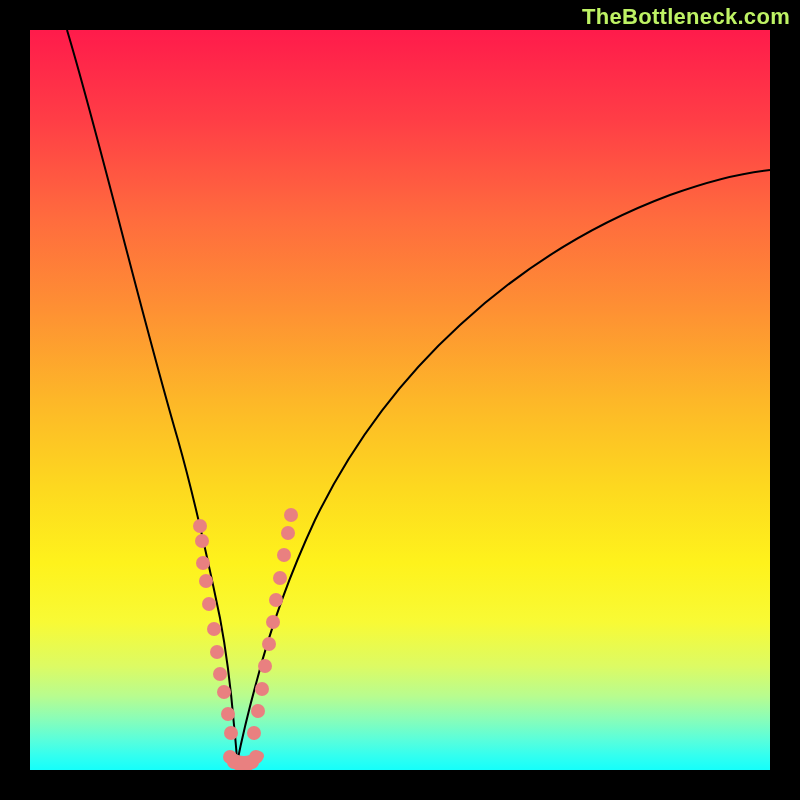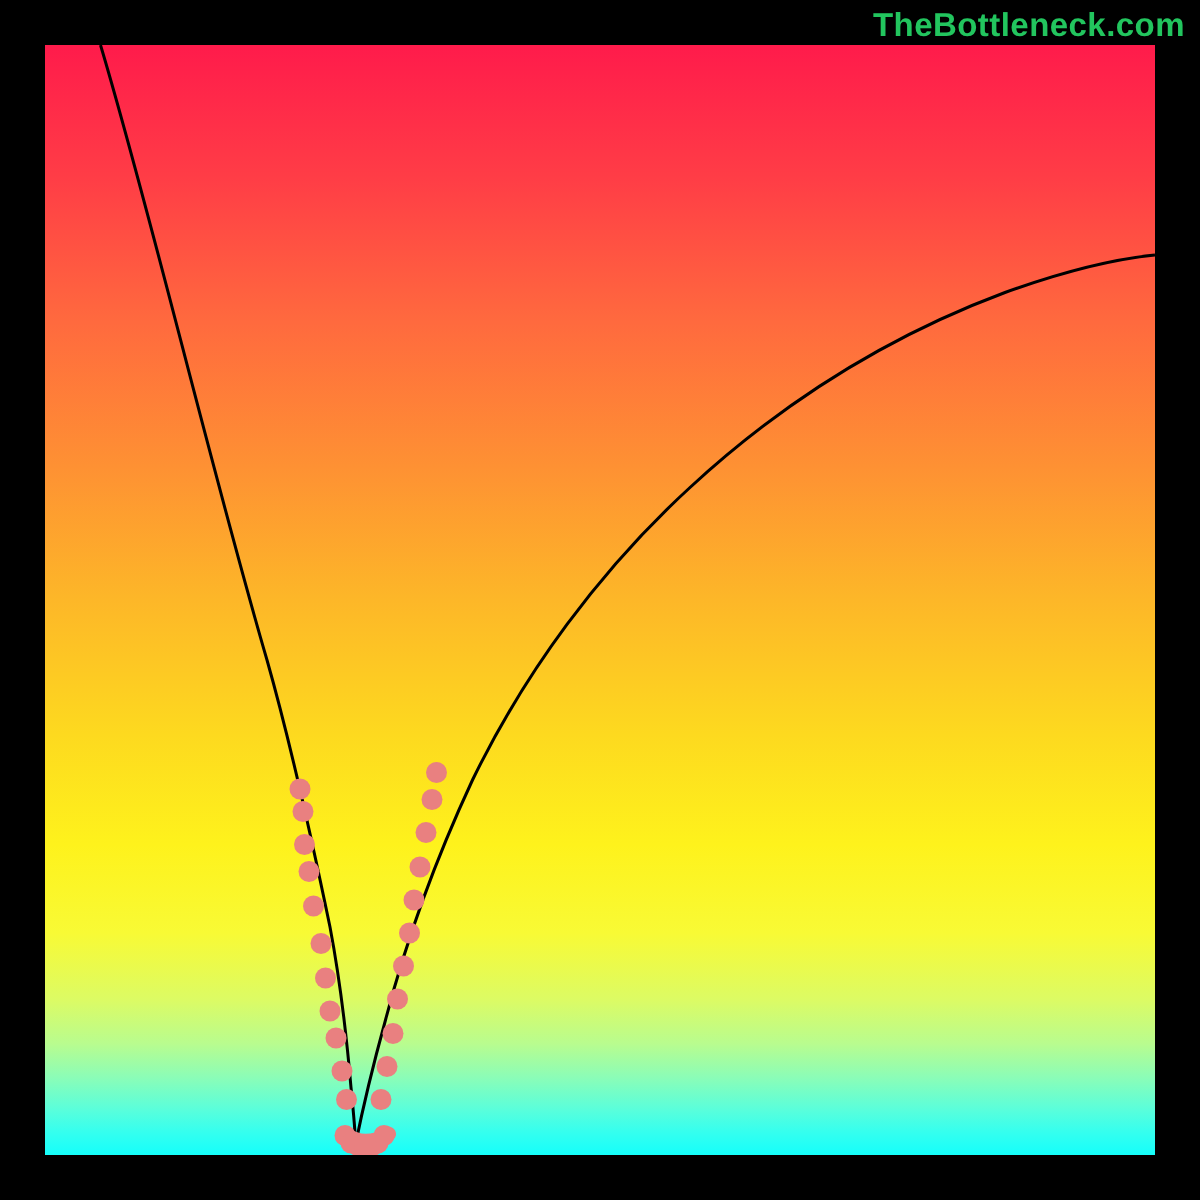--- a/index.html
+++ b/index.html
@@ -39,21 +39,21 @@
       #8bfdb7 93%,
       #58fedc 96%,
       #34ffef 98%,
       #15fffb 100%
     );
   }
   .attribution {
     position: absolute;
     top: 4px;
     right: 10px;
-    color: #22c55e;
+    color: #bef264;
     font-size: 22px;
     font-weight: 600;
     letter-spacing: .3px;
     font-family: Arial, Helvetica, sans-serif;
   }
   svg.overlay {
     position: absolute;
     left: 0;
     top: 0;
     width: 740px;

